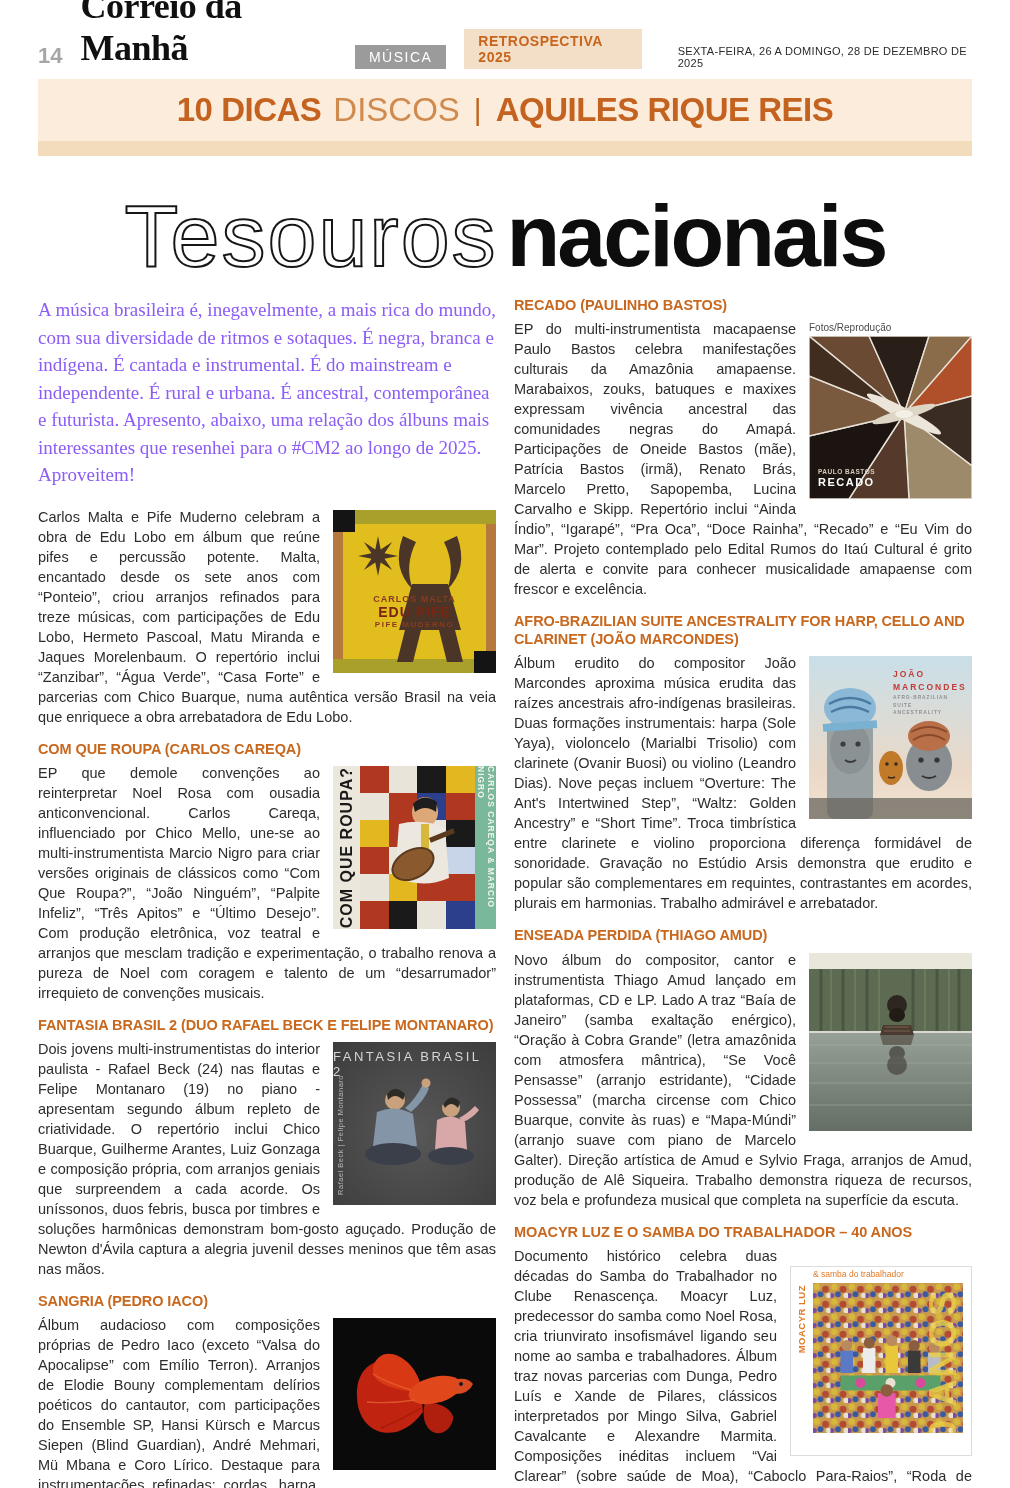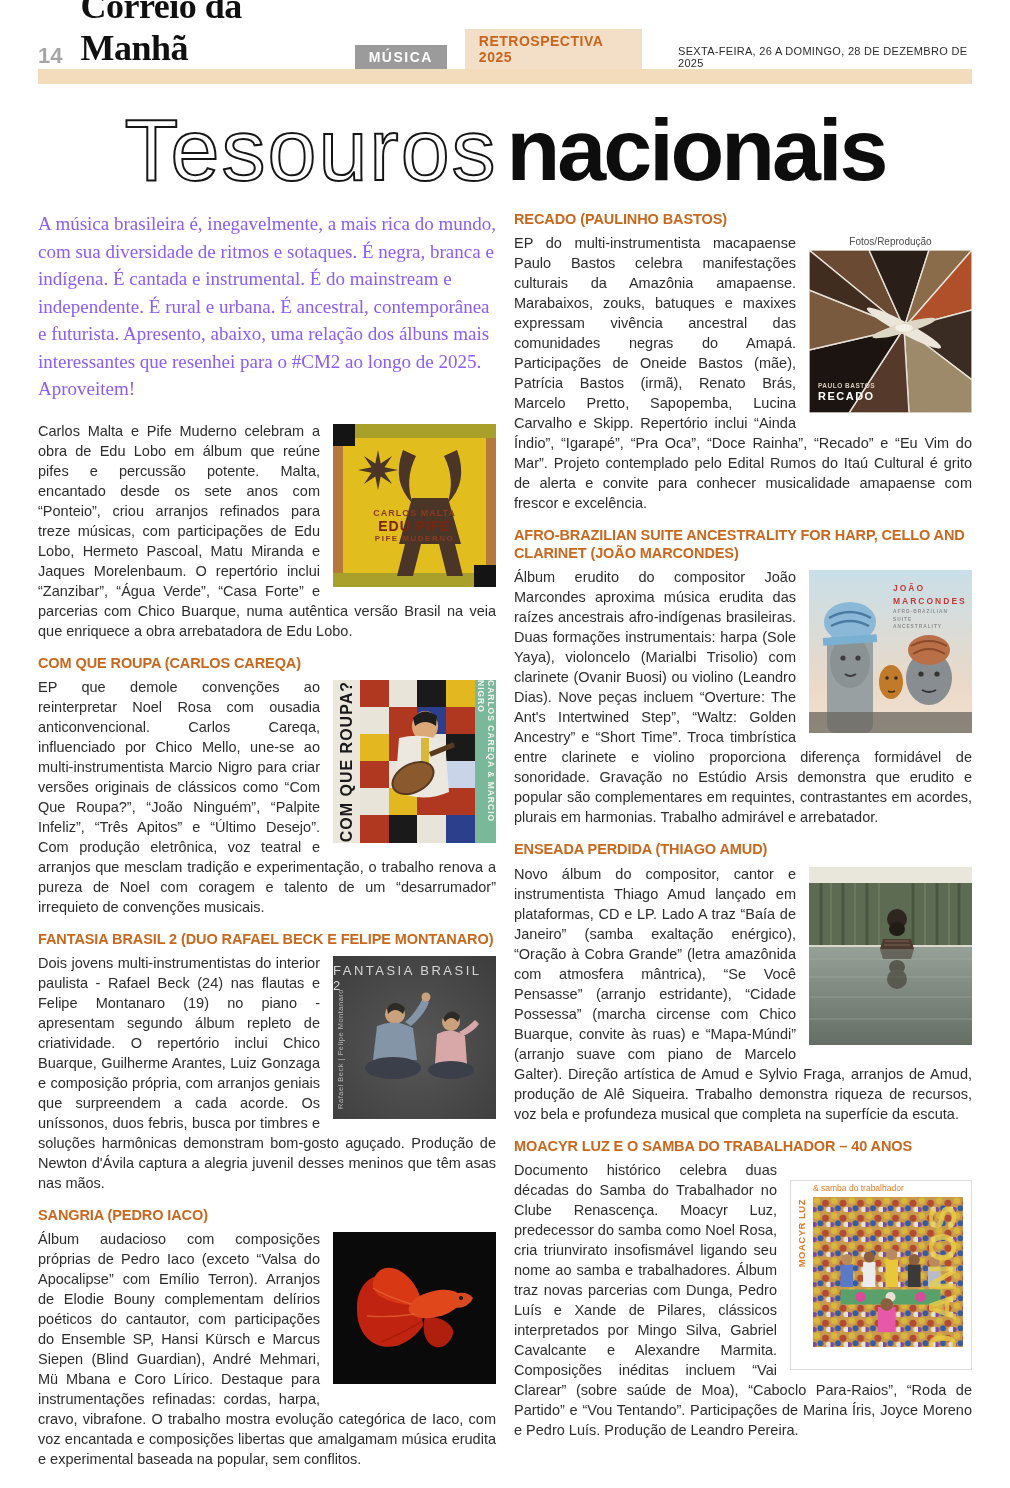--- a/index.html
+++ b/index.html
@@ -4,50 +4,50 @@
 <style>
   html,body{margin:0;padding:0;background:#ffffff;}
   .page{position:relative;width:1010px;height:1488px;overflow:hidden;background:#fff;
         font-family:"Liberation Sans",sans-serif;color:#2e2e2e;}
   .inner{padding:0 38px;}
 
   
   .masthead{display:flex;align-items:flex-end;gap:18px;padding-top:14px;height:34px;margin-top:21px;}
   .pagenum{font-size:22px;font-weight:700;color:#a6a6a6;}
   .brand{font-family:"Liberation Serif",serif;font-weight:700;font-size:36px;color:#101010;letter-spacing:-0.5px;}
-  .badge-musica{background:#9b9b9b;color:#fff;font-weight:700;font-size:14px;letter-spacing:1.5px;padding:4px 14px;}
+  .badge-musica{background:#9b9b9b;color:#fff;font-weight:400;font-size:14px;letter-spacing:1.5px;padding:4px 14px;}
   .badge-retro{background:#f3dfc8;color:#c8651c;font-weight:800;font-size:14px;letter-spacing:0.5px;padding:4px 14px;}
   .mast-spacer{flex:1;}
   .mast-date{font-size:11px;color:#2b2b2b;letter-spacing:0.3px;}
 
   
   .banner{margin-top:10px;background:#fbecdb;height:62px;display:flex;align-items:center;justify-content:center;gap:12px;}
   .banner .b1{font-size:33px;font-weight:900;color:#c4621f;letter-spacing:-0.5px;}
   .banner .b2{font-size:33px;font-weight:400;color:#d08a4e;}
   .banner .bsep{font-size:30px;color:#c4621f;font-weight:300;padding:0 2px;}
   .banner .b3{font-size:33px;font-weight:800;color:#c4621f;letter-spacing:-0.5px;}
   .banner-strip{height:15px;background:#f2dcbc;}
 
   
-  .title{margin:22px 0 16px;text-align:center;line-height:1;white-space:nowrap;}
+  .title{margin:36px 0 16px;text-align:center;line-height:1;white-space:nowrap;}
   .title .thin{font-size:88px;color:#1a1a1a;font-weight:200;letter-spacing:2px;
                -webkit-text-fill-color:transparent;-webkit-text-stroke:2px #161616;}
   .title .fat{font-size:88px;font-weight:900;color:#0d0d0d;letter-spacing:-3px;}
 
   
   .columns{display:flex;gap:18px;margin-top:14px;}
   .col{width:458px;}
 
   .intro{font-family:"Liberation Serif",serif;font-size:19px;line-height:1.45;color:#8b5cf6;margin:0 0 18px 0;}
 
   .review{margin-bottom:13px;}
   .rh{color:#c8681f;font-size:14.5px;font-weight:800;letter-spacing:-0.1px;line-height:1.25;margin:0 0 5px 0;}
   .rb{font-size:14.5px;line-height:1.38;text-align:justify;margin:0;color:#2d2d2d;}
   .cw{float:right;margin:3px 0 6px 13px;}
-  .credit{font-size:10px;color:#4a4a4a;text-align:center;margin-bottom:3px;}
+  .credit{font-size:10px;color:#4a4a4a;text-align:left;margin-bottom:3px;}
   .cover{position:relative;width:163px;height:163px;overflow:hidden;background:#888;}
   .cover svg{position:absolute;inset:0;display:block;}
 
   .vup{writing-mode:vertical-rl;transform:rotate(180deg);}
   .vdown{writing-mode:vertical-rl;}
 
   
   .t-edu{position:absolute;left:0;right:0;top:84px;text-align:center;line-height:1.15;}
   .t-edu .l1{font-size:9px;font-weight:700;color:#8a3a20;letter-spacing:1px;}
   .t-edu .l2{font-size:14px;font-weight:900;color:#7a2412;letter-spacing:1px;}
@@ -93,20 +93,26 @@
 
     <div class="masthead">
       <span class="pagenum">14</span>
       <span class="brand">Correio da Manhã</span>
       <span class="badge-musica">MÚSICA</span>
       <span class="badge-retro">RETROSPECTIVA 2025</span>
       <span class="mast-spacer"></span>
       <span class="mast-date">SEXTA-FEIRA, 26 A DOMINGO, 28 DE DEZEMBRO DE 2025</span>
     </div>
 
+    <div class="banner">
+      <span class="b1">10 DICAS</span>
+      <span class="b2">DISCOS</span>
+      <span class="bsep">|</span>
+      <span class="b3">AQUILES RIQUE REIS</span>
+    </div>
     <div class="banner-strip"></div>
 
     <h1 class="title"><span class="thin">Tesouros</span><span>&nbsp;</span><span class="fat">nacionais</span></h1>
 
     <div class="columns">
 
       <div class="col">
         <p class="intro">A música brasileira é, inegavelmente, a mais rica do mundo, com sua diversidade de ritmos e sotaques. É negra, branca e indígena. É cantada e instrumental. É do mainstream e independente. É rural e urbana. É ancestral, contemporânea e futurista. Apresento, abaixo, uma relação dos álbuns mais interessantes que resenhei para o #CM2 ao longo de 2025. Aproveitem!</p>
 
         <section class="review">

